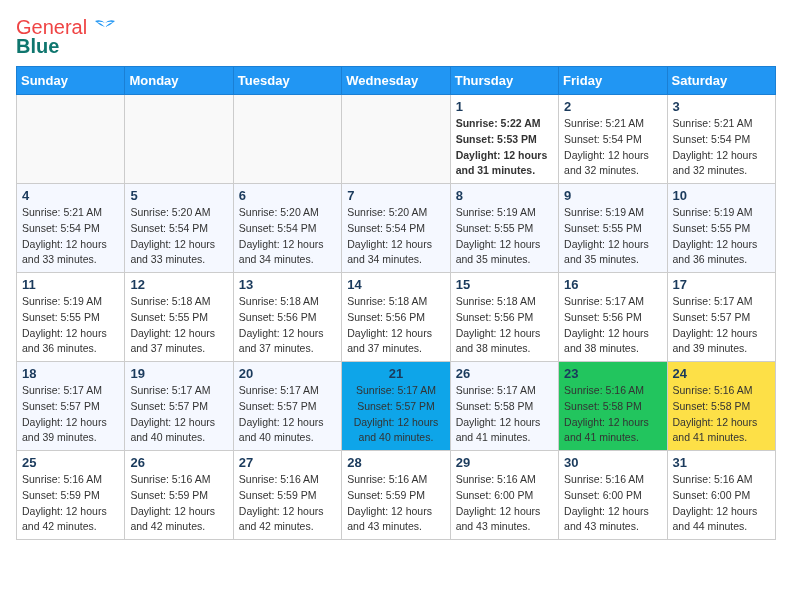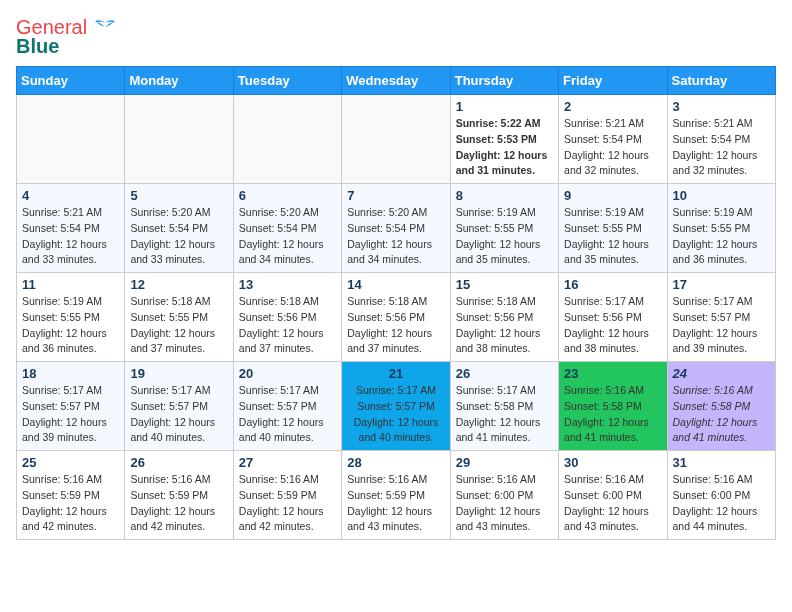--- a/index.html
+++ b/index.html
@@ -281,21 +281,21 @@
 Daylight: 12 hours
 and 41 minutes.</div>
         </td>
         <td style="background: #22c55e;">
           <span class="day-number">23</span>
           <div class="day-info" style="white-space: pre-line;">Sunrise: 5:16 AM
 Sunset: 5:58 PM
 Daylight: 12 hours
 and 41 minutes.</div>
         </td>
-        <td style="background: #c4b5fd; font-style: italic;">
+        <td style="background: #fde047;">
           <span class="day-number">24</span>
           <div class="day-info" style="white-space: pre-line;">Sunrise: 5:16 AM
 Sunset: 5:58 PM
 Daylight: 12 hours
 and 41 minutes.</div>
         </td>
       </tr>
       <tr style="background: #e5e5e5; border-radius: 24px;">
         <td>
           <span class="day-number">25</span>

